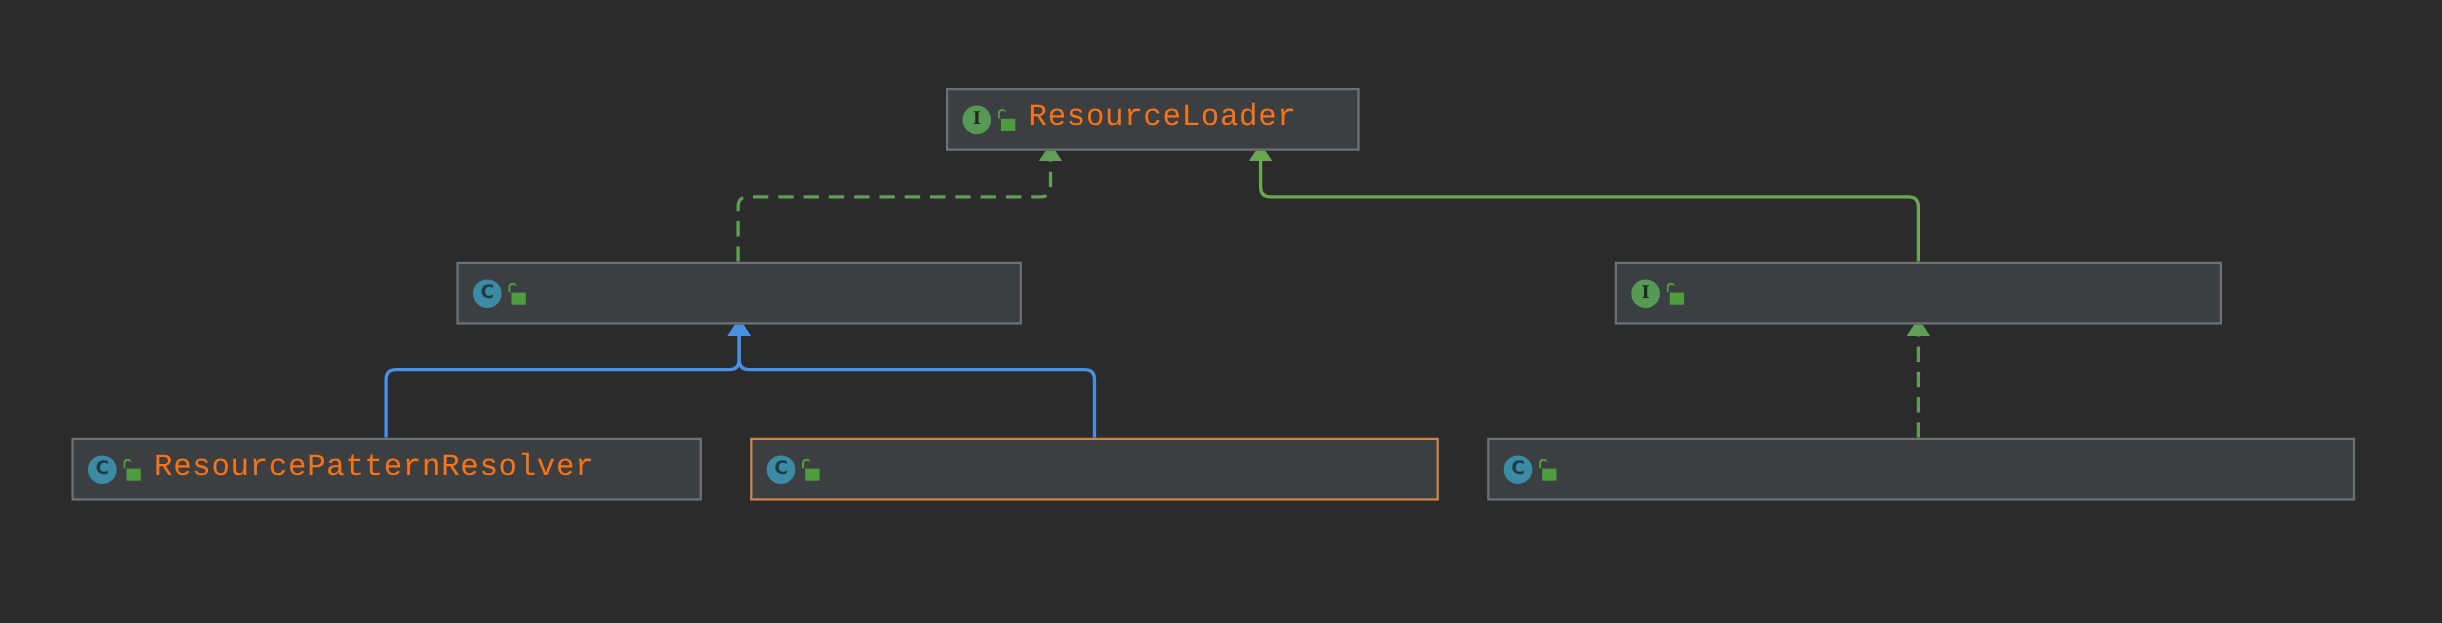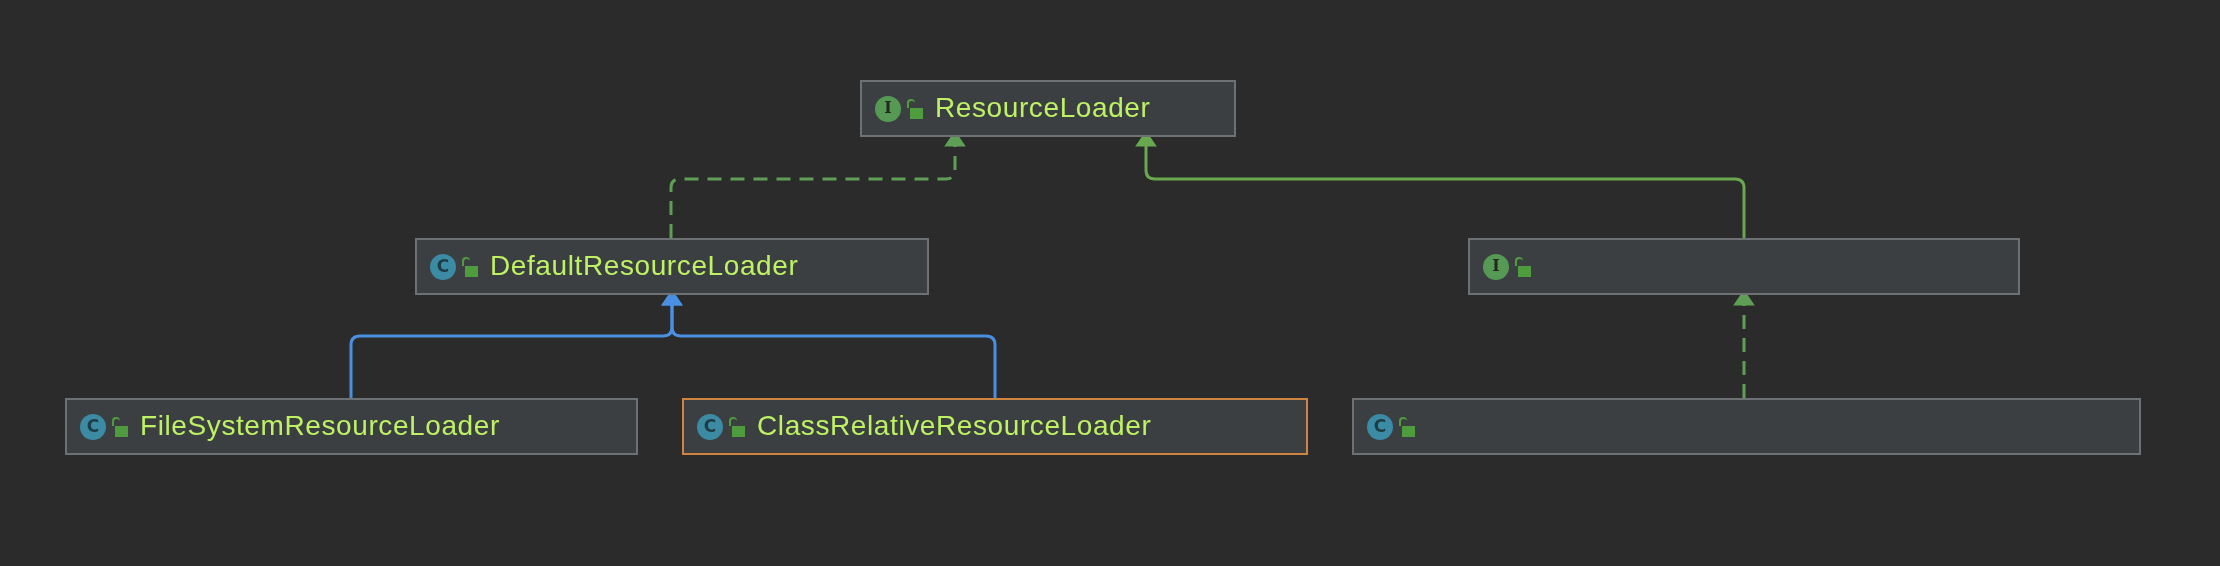--- a/index.html
+++ b/index.html
@@ -32,24 +32,24 @@
     background: #3c3f41;
     border: 2px solid #6e7174;
     padding: 0 14px 0 13px;
     height: 57px;
     z-index: 5;
   }
   .node.selected {
     border-color: #cf8440;
   }
   .node-label {
-    font-family: Liberation Sans, sans-serif;
+    font-family: Liberation Mono, monospace;
     font-size: 28px;
     letter-spacing: 0.6px;
-    color: #bef264;
+    color: #f97316;
     white-space: nowrap;
     line-height: 1;
     padding-left: 11px;
     padding-bottom: 2px;
   }
   
   .type-icon {
     position: relative;
     width: 26px;
     height: 26px;
@@ -145,53 +145,51 @@
   </div>
 
   <div class="node" style="left:415px; top:238px; width:514px;">
     <span class="type-icon cls">
       <span>C</span>
     </span>
     <span class="lock-icon">
       <span class="lock-shackle"></span>
       <span class="lock-body"></span>
     </span>
-    <span class="node-label">DefaultResourceLoader</span>
   </div>
 
   <div class="node" style="left:1468px; top:238px; width:552px;">
     <span class="type-icon iface">
       <span>I</span>
     </span>
     <span class="lock-icon">
       <span class="lock-shackle"></span>
       <span class="lock-body"></span>
     </span>
   </div>
 
   <div class="node" style="left:65px; top:398px; width:573px;">
     <span class="type-icon cls">
       <span>C</span>
     </span>
     <span class="lock-icon">
       <span class="lock-shackle"></span>
       <span class="lock-body"></span>
     </span>
-    <span class="node-label">FileSystemResourceLoader</span>
+    <span class="node-label">ResourcePatternResolver</span>
   </div>
 
   <div class="node selected" style="left:682px; top:398px; width:626px;">
     <span class="type-icon cls">
       <span>C</span>
     </span>
     <span class="lock-icon">
       <span class="lock-shackle"></span>
       <span class="lock-body"></span>
     </span>
-    <span class="node-label">ClassRelativeResourceLoader</span>
   </div>
 
   <div class="node" style="left:1352px; top:398px; width:789px;">
     <span class="type-icon cls">
       <span>C</span>
     </span>
     <span class="lock-icon">
       <span class="lock-shackle"></span>
       <span class="lock-body"></span>
     </span>

